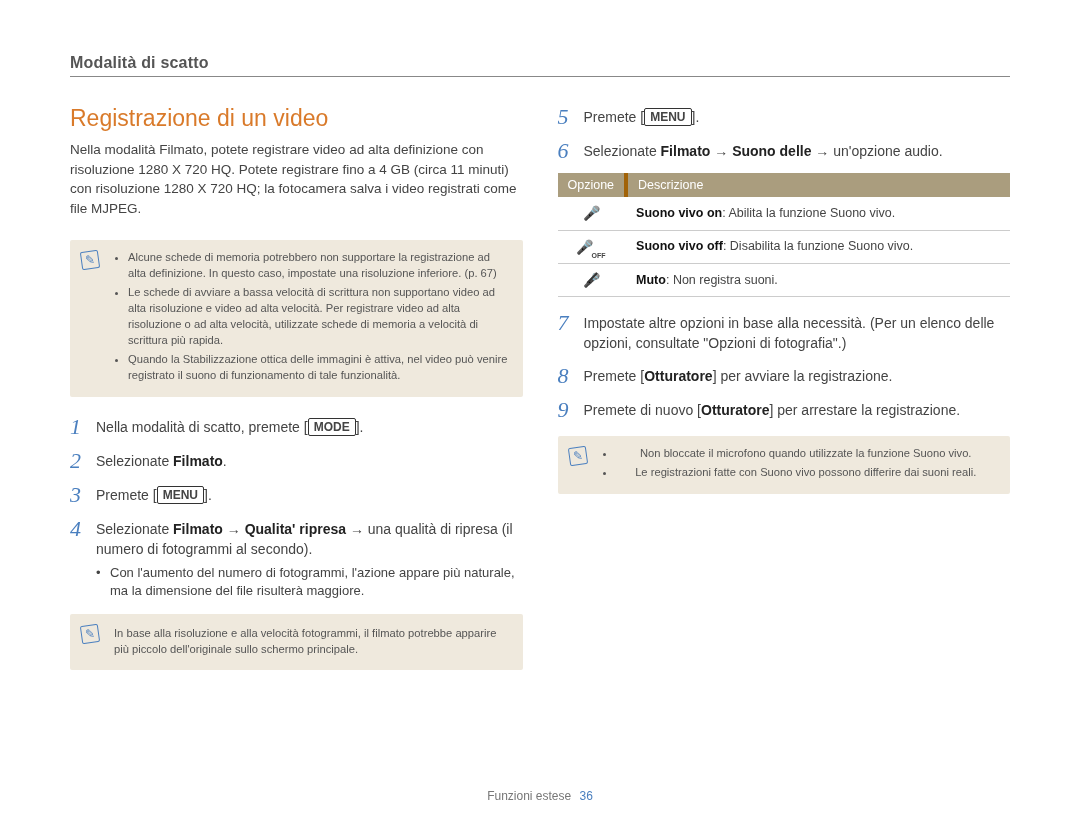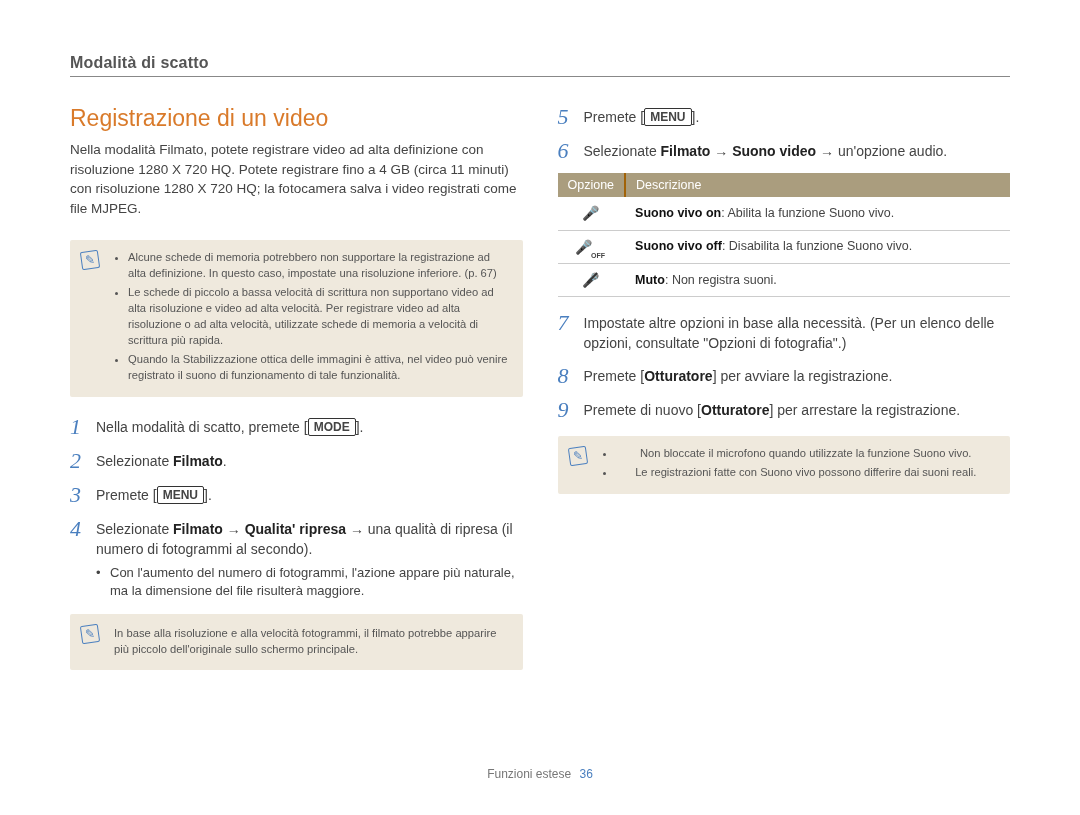--- a/index.html
+++ b/index.html
@@ -137,21 +137,21 @@
     }
     .opt-table thead th {
       background: #aa9d7e;
       color: #fff;
       text-align: left;
       font-weight: 400;
       padding: 5px 10px;
       font-size: 12.5px;
     }
     .opt-table thead th:first-child {
-      border-right: 2px solid #a16207;
+      border-right: 4px solid #a16207;
       width: 62px;
     }
     .opt-table tbody td {
       border-bottom: 1px solid #ccc;
       padding: 6px 10px;
       vertical-align: middle;
       color: #444;
       line-height: 1.35;
       margin-top: 15px;
     }
@@ -163,21 +163,21 @@
     .opt-cell b { color: #111; }
     .mic-on::before { content: "\1F3A4"; font-size: 14px; }
     .mic-off { position: relative; font-size: 10px; display:inline-block;}
     .mic-off::before { content: "\1F3A4"; font-size: 14px; }
     .mic-off-sub { font-size: 7px; position: relative; top:6px; left:-2px; font-weight:bold;}
     .mic-mute { position: relative; display:inline-block; }
     .mic-mute::before { content: "\1F3A4"; font-size: 14px; }
     .mic-mute::after { content:""; position:absolute; left:2px; top:7px; width:14px; height:1.5px; background:#333; transform:rotate(-45deg);}
     .footer {
       position: absolute;
-      bottom: 34px;
+      bottom: 12px;
       left: 0;
       right: 0;
       text-align: center;
       font-size: 12px;
       color: #777;
     }
     .footer .pg { color: #4a7fbf; margin-left: 5px;}
   </style>
 </head>
 <body>
@@ -188,21 +188,21 @@
   <div class="columns">
 
     <div class="col">
       <div class="section-title">Registrazione di un video</div>
       <div class="intro">Nella modalità Filmato, potete registrare video ad alta definizione con risoluzione 1280 X 720 HQ. Potete registrare fino a 4 GB (circa 11 minuti) con risoluzione 1280 X 720 HQ; la fotocamera salva i video registrati come file MJPEG.</div>
 
       <div class="note-box">
         <span class="note-icon"></span>
         <ul>
           <li>Alcune schede di memoria potrebbero non supportare la registrazione ad alta definizione. In questo caso, impostate una risoluzione inferiore. (p. 67)</li>
-          <li>Le schede di piccolo a bassa velocità di scrittura non supportano video ad alta risoluzione e video ad alta velocità. Per registrare video ad alta risoluzione o ad alta velocità, utilizzate schede di memoria a velocità di scrittura più rapida.</li>
+          <li>Le schede di avviare a bassa velocità di scrittura non supportano video ad alta risoluzione e video ad alta velocità. Per registrare video ad alta risoluzione o ad alta velocità, utilizzate schede di memoria a velocità di scrittura più rapida.</li>
           <li>Quando la Stabilizzazione ottica delle immagini è attiva, nel video può venire registrato il suono di funzionamento di tale funzionalità.</li>
         </ul>
       </div>
 
       <div class="steps">
         <div class="step">
           <div class="step-num">1</div>
           <div class="step-body">
             <span>Nella modalità di scatto, premete [</span><span class="kbd">MODE</span><span>].</span>
           </div>
@@ -235,21 +235,21 @@
     <div class="col">
       <div class="steps">
         <div class="step">
           <div class="step-num">5</div>
           <div class="step-body">
             <span>Premete [</span><span class="kbd">MENU</span><span>].</span>
           </div>
         </div>
         <div class="step">
           <div class="step-num">6</div>
-          <div class="step-body">Selezionate <b>Filmato</b> → <b>Suono video</b> → un'opzione audio.</div>
+          <div class="step-body">Selezionate <b>Filmato</b> → <b>Suono delle</b> → un'opzione audio.</div>
         </div>
       </div>
 
       <table class="opt-table">
         <thead>
           <tr>
             <th>Opzione</th>
             <th>Descrizione</th>
           </tr>
         </thead>

